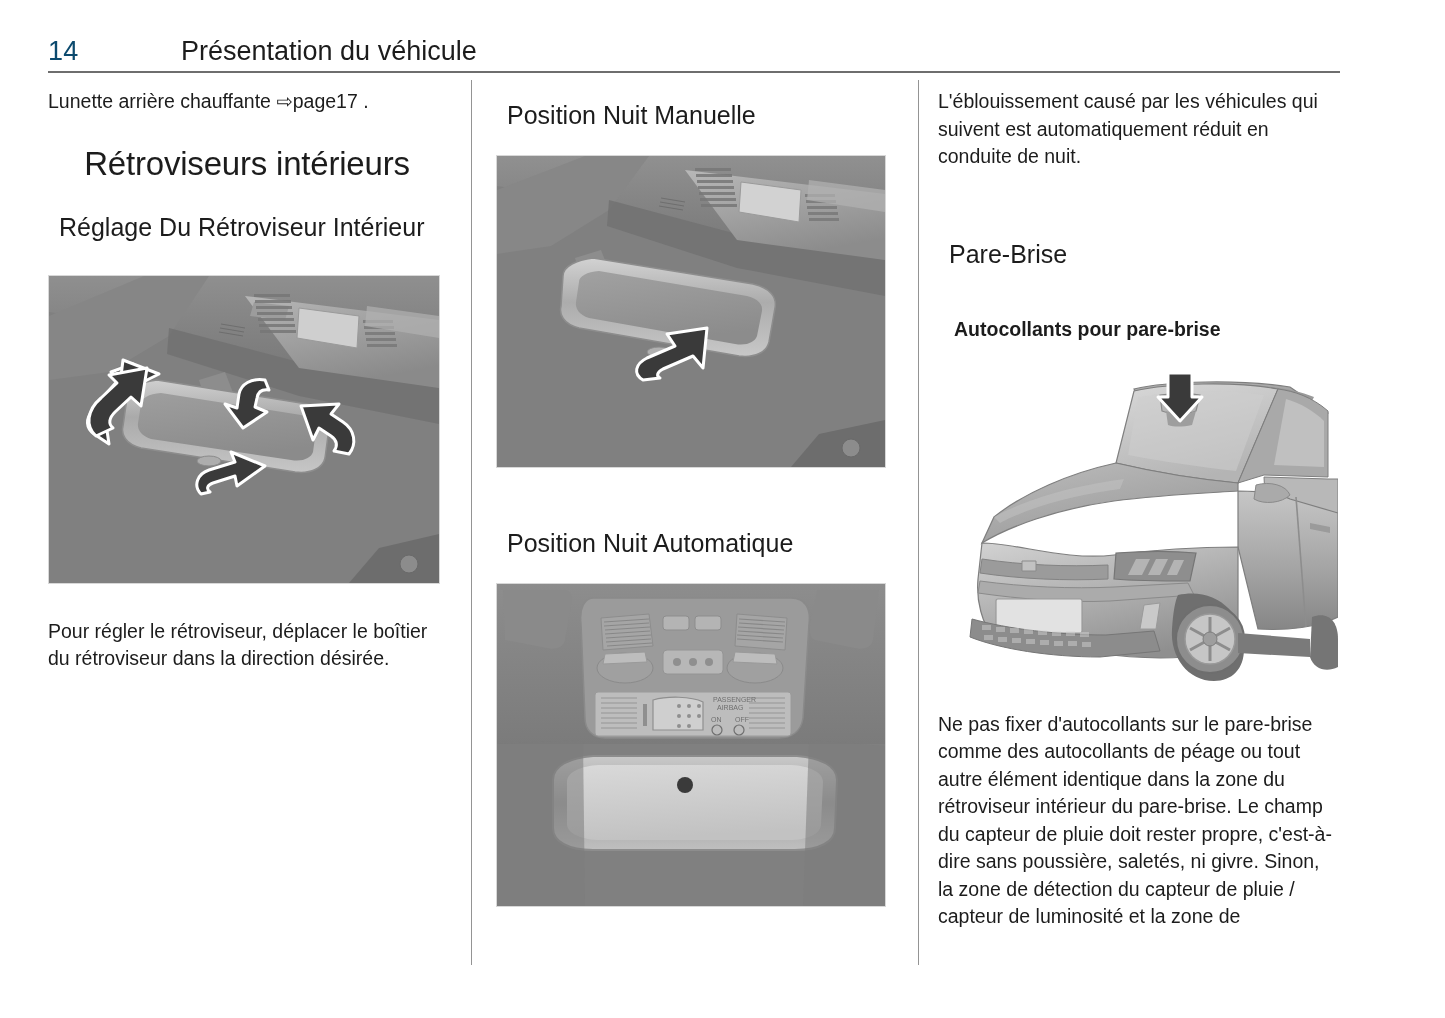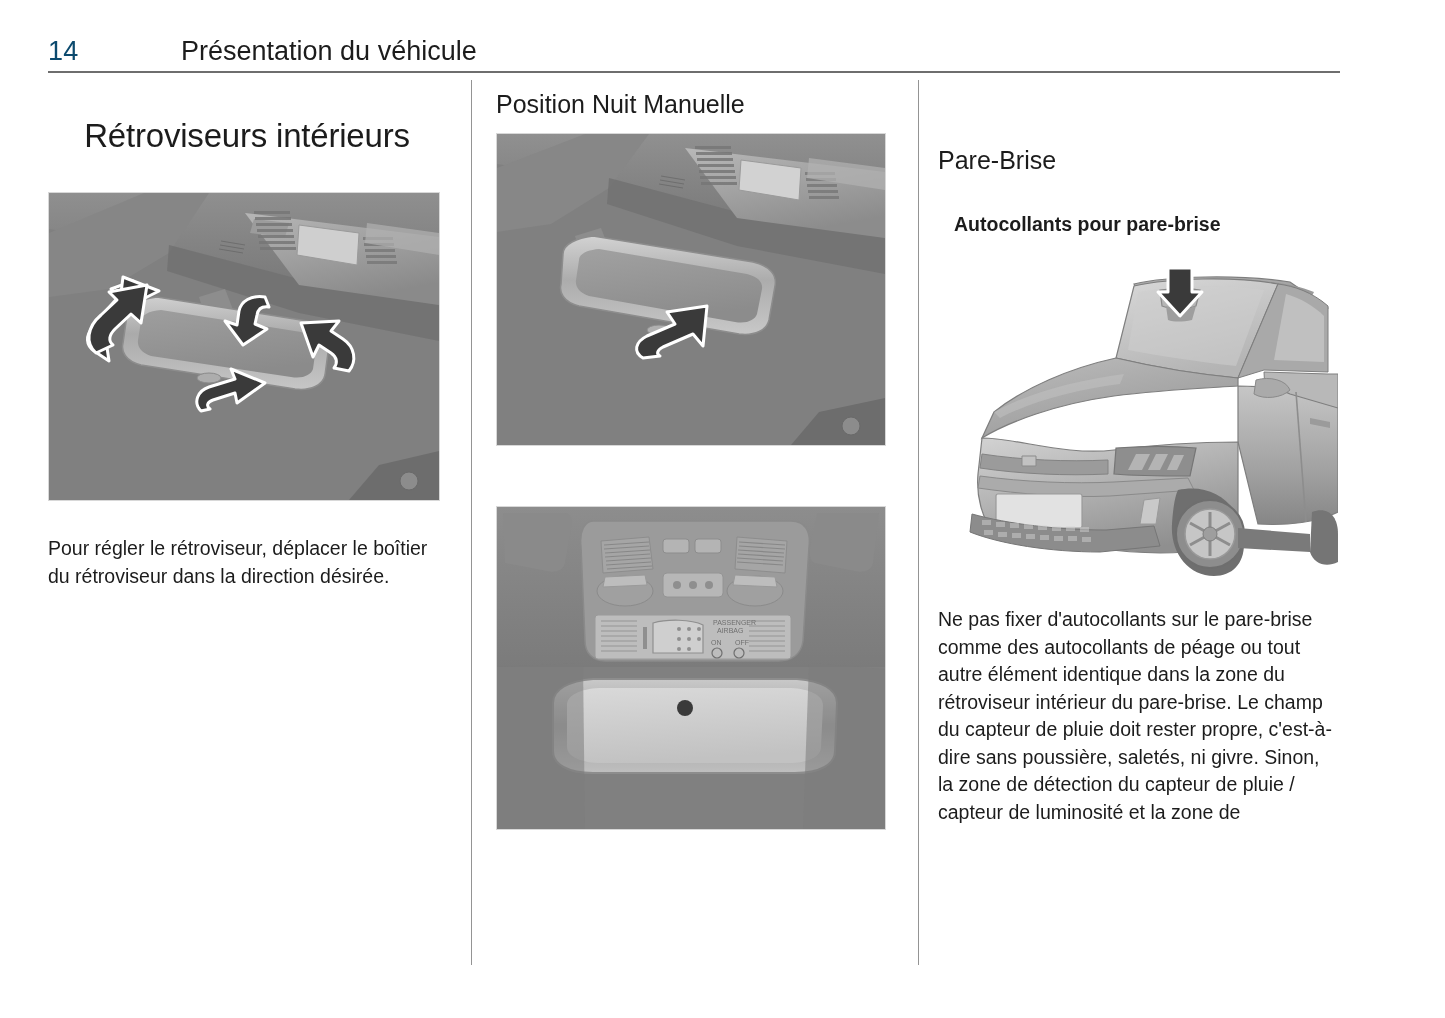--- a/index.html
+++ b/index.html
@@ -77,21 +77,21 @@
   h1.h-main {
     margin: 0;
     font-size: 33px;
     font-weight: normal;
     line-height: 40px;
     color: #1c1c1c;
     letter-spacing: -0.2px;
     text-align: center;
   }
   h2.h-sub {
-    margin: 0;
+    margin: 11px;
     font-size: 25px;
     font-weight: normal;
     line-height: 33px;
     color: #1c1c1c;
   }
   h3.h-small {
     margin: 16px;
     font-size: 19.5px;
     font-weight: bold;
     line-height: 27px;
@@ -123,25 +123,27 @@
   <span class="page-number">14</span>
   <span class="header-title">Présentation du véhicule</span>
 </div>
 <div class="header-rule"></div>
 
 <div class="divider divider-1"></div>
 <div class="divider divider-2"></div>
 
 <div class="col col-left">
 
+  <p class="body-text">Lunette arrière chauffante ⇨page17 .</p>
 
   <div class="sp-28"></div>
   <h1 class="h-main">Rétroviseurs intérieurs</h1>
 
   <div class="sp-16"></div>
+  <h2 class="h-sub">Réglage Du Rétroviseur Intérieur</h2>
 
   <div class="sp-20"></div>
 
   <svg class="figure" width="390" height="307" viewBox="0 0 390 307">
     <defs>
       <linearGradient id="lg-roof-a" x1="0" y1="0" x2="0" y2="1">
         <stop offset="0" stop-color="#8f8f8f"></stop>
         <stop offset="1" stop-color="#757575"></stop>
       </linearGradient>
       <linearGradient id="lg-mirrorface-a" x1="0" y1="0" x2="0.3" y2="1">
@@ -301,20 +303,21 @@
     <path d="M146 224 C136 218 138 208 150 202 L178 190 L170 178 L210 172 L206 212 L196 200
              L166 213 C160 216 159 220 163 222 Z" fill="#3a3a3a" stroke="#ffffff" stroke-width="3" stroke-linejoin="round"></path>
 
     <path d="M322 278 L388 264 V311 H294 Z" fill="#6d6d6d"></path>
     <circle cx="354" cy="292" r="9" fill="#8c8c8c" stroke="#6a6a6a" stroke-width="1"></circle>
   </svg>
 
   <div class="sp-28"></div>
 
   <div class="sp-20"></div>
+  <h2 class="h-sub">Position Nuit Automatique</h2>
 
   <div class="sp-12"></div>
 
   <svg class="figure" width="388" height="322" viewBox="0 0 388 322">
     <defs>
       <linearGradient id="lg-head-c" x1="0" y1="0" x2="0" y2="1">
         <stop offset="0" stop-color="#8d8d8d"></stop>
         <stop offset="1" stop-color="#7b7b7b"></stop>
       </linearGradient>
       <linearGradient id="lg-glass-c" x1="0" y1="0" x2="0.2" y2="1">
@@ -418,20 +421,21 @@
 
     <circle cx="188" cy="201" r="8" fill="#3a3a3a"></circle>
 
     <path d="M0 160 L86 156 L88 322 L0 322 Z" fill="#7c7c7c" opacity="0.55"></path>
     <path d="M312 156 L388 162 L388 322 L306 322 Z" fill="#7c7c7c" opacity="0.55"></path>
   </svg>
 </div>
 
 <div class="col col-right">
 
+  <p class="body-text">L'éblouissement causé par les véhicules qui suivent est automatiquement réduit en conduite de nuit.</p>
 
   <div class="sp-40"></div>
 
   <div class="sp-16"></div>
   <h2 class="h-sub">Pare-Brise</h2>
 
   <div class="sp-18"></div>
   <h3 class="h-small">Autocollants pour pare-brise</h3>
 
   <div class="sp-8"></div>

